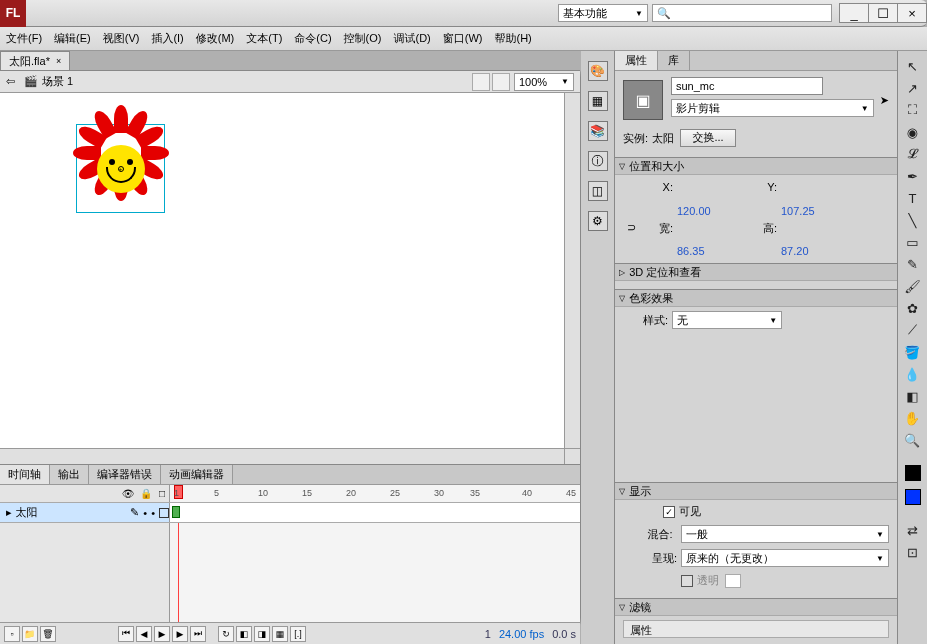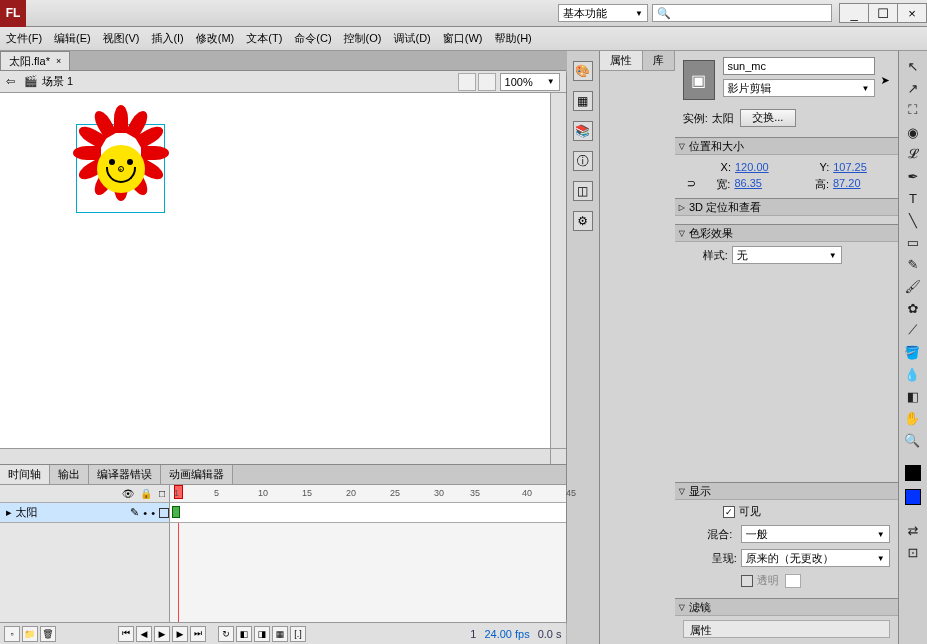--- a/index.html
+++ b/index.html
@@ -1,37 +1,37 @@
 <!DOCTYPE html>
 <html><head>
 <meta charset="utf-8">
 <style>
 * { margin: 0; padding: 0; box-sizing: border-box; font-family: "Microsoft YaHei", sans-serif; font-size: 11px; }
 body { background: #b0b0b0; width: 927px; height: 644px; position: relative; overflow: hidden; }
 
 
-.titlebar { height: 27px; background: linear-gradient(#e8e8e8,#d4d4d4); border-bottom: 1px solid #888; display: flex; align-items: center; }
+.titlebar { height: 27px; background: linear-gradient(#e8e8e8,#d4d4d4); border-bottom: 1px solid #888; display: flex; align-items: center; border-radius: 6px; }
 .titlebar .logo { width: 26px; height: 27px; background: #9a1b1b; color: #fff; font-weight: bold; font-size: 12px; display: flex; align-items: center; justify-content: center; margin-right: 6px; }
 .titlebar .spacer { flex: 1; }
 .titlebar .combo { width: 90px; height: 18px; background: #fff; border: 1px solid #999; margin-right: 4px; display: flex; align-items: center; padding: 0 4px; }
 .titlebar .combo .arrow { margin-left: auto; font-size: 8px; }
 .titlebar .search { width: 180px; height: 18px; background: #fff; border: 1px solid #999; margin-right: 8px; display: flex; align-items: center; padding: 0 4px; }
 .titlebar .winbtns { display: flex; margin-left: auto; }
 .titlebar .winbtns div { width: 30px; height: 20px; border: 1px solid #888; background: #f0f0f0; display: flex; align-items: center; justify-content: center; margin-left: -1px; font-size: 13px; }
 
 
 .menubar { height: 24px; background: linear-gradient(#e6e6e6,#d8d8d8); border-bottom: 1px solid #999; display: flex; align-items: center; padding: 0 6px; }
 .menubar span { margin-right: 12px; cursor: default; }
 
 
 .main { display: flex; height: 593px; }
 .left { width: 581px; display: flex; flex-direction: column; border-right: 1px solid #888; border-radius: 26px; }
 .mid-tools { width: 34px; background: #cdcdcd; border-right: 1px solid #888; display: flex; flex-direction: column; align-items: center; padding-top: 10px; gap: 10px; }
 .mid-tools .micon { width: 20px; height: 20px; border: 1px solid #777; background: #ddd; display: flex; align-items: center; justify-content: center; font-size: 12px; }
-.right-panel { flex: 1; background: #d4d4d4; display: flex; flex-direction: row; }
+.right-panel { flex: 1; background: #d4d4d4; display: flex; flex-direction: column; }
 .right-tools { width: 30px; background: #cdcdcd; border-left: 1px solid #888; display: flex; flex-direction: column; align-items: center; padding-top: 6px; gap: 4px; }
 .right-tools .ticon { width: 18px; height: 18px; display: flex; align-items: center; justify-content: center; font-size: 13px; color: #222; }
 .right-tools .swatch { width: 16px; height: 16px; border: 1px solid #000; }
 
 
 .doctabs { height: 20px; background: #b0b0b0; border-bottom: 1px solid #888; display: flex; }
 .doctab { padding: 2px 8px; background: #e4e4e4; border: 1px solid #888; border-bottom: none; display: flex; align-items: center; }
 .doctab .x { margin-left: 6px; font-size: 9px; }
 
 
@@ -86,21 +86,21 @@
 .ptab.active { background: #e4e4e4; }
 .pbody { flex: 1; padding: 6px 8px; overflow: hidden; display: flex; flex-direction: column; }
 .prow { display: flex; align-items: center; margin-bottom: 6px; }
 .thumb { width: 40px; height: 40px; background: #888; border: 1px solid #555; margin-right: 8px; display: flex; align-items: center; justify-content: center; color: #fff; font-size: 16px; }
 .iname { flex: 1; height: 18px; background: #fff; border: 1px solid #888; padding: 0 4px; }
 .btn-swap { width: 56px; height: 18px; background: linear-gradient(#f8f8f8,#dcdcdc); border: 1px solid #888; text-align: center; margin-left: 6px; }
 .section-h { height: 18px; background: #c4c4c4; border-top: 1px solid #888; border-bottom: 1px solid #aaa; display: flex; align-items: center; padding-left: 4px; margin: 4px -8px; }
 .section-h .tri { margin-right: 4px; font-size: 8px; }
 .kv { display: flex; padding: 2px 0 2px 20px; }
 .kv label { width: 30px; text-align: right; margin-right: 4px; }
-.kv .val { color: #2255cc; text-decoration: underline; width: 60px; }
+.kv .val { color: #2255cc; width: 60px; margin-top: 24px; }
 .sel-drop { height: 18px; background: #fff; border: 1px solid #999; display: flex; align-items: center; padding: 0 4px; flex: 1; }
 .sel-drop .a { margin-left: auto; font-size: 8px; }
 .cb { width: 12px; height: 12px; border: 1px solid #555; background: #fff; margin-right: 4px; display: inline-flex; align-items: center; justify-content: center; font-size: 9px; }
 </style>
 </head>
 <body>
 
 <div class="titlebar">
   <div class="logo">FL</div>
   <div class="spacer"></div>

